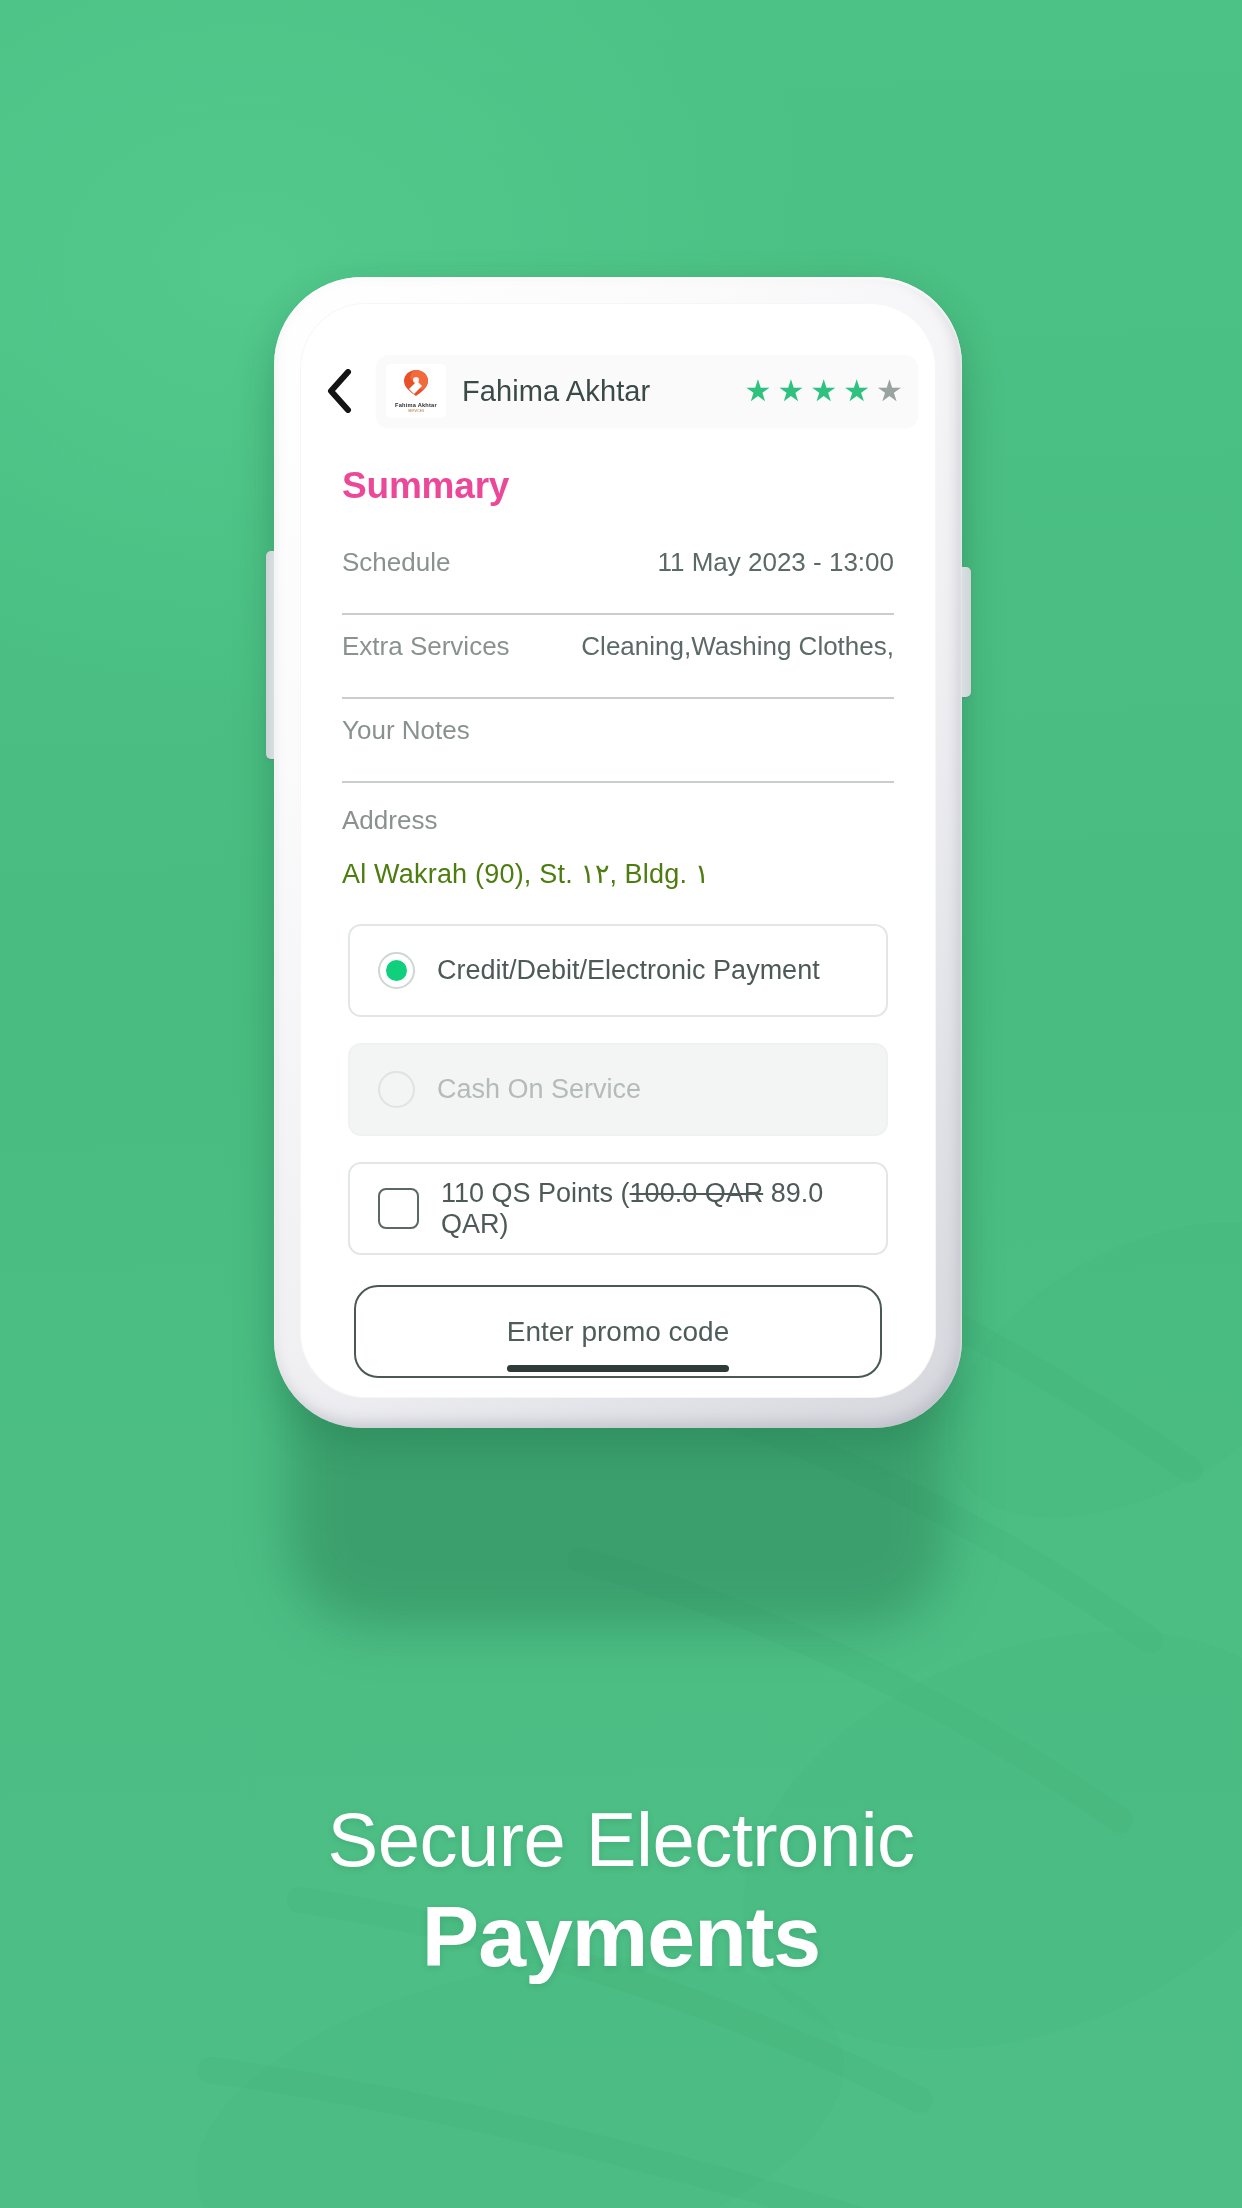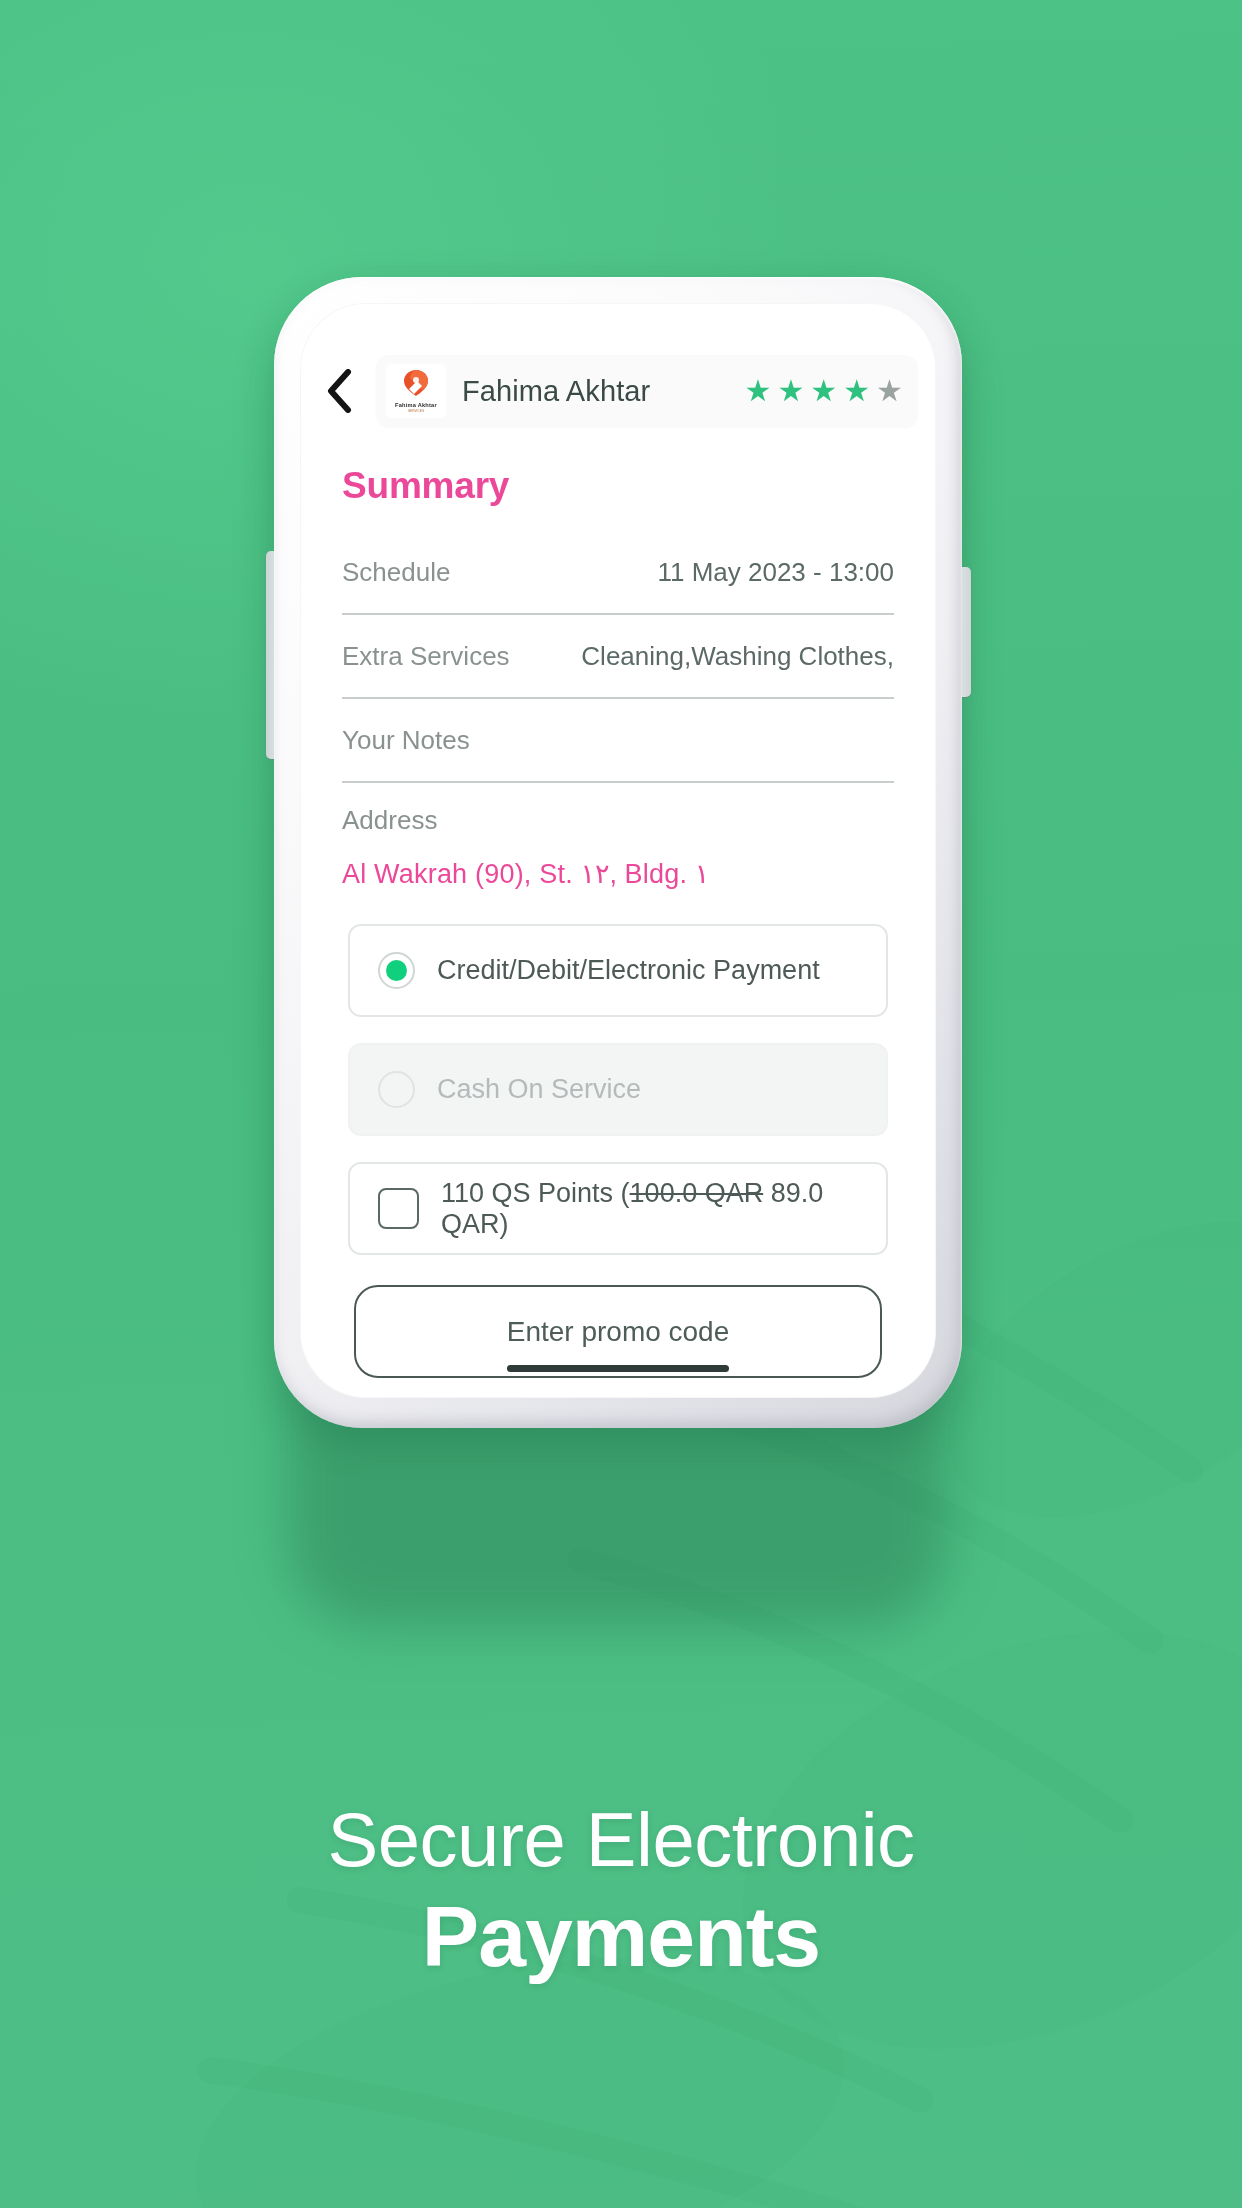--- a/index.html
+++ b/index.html
@@ -193,21 +193,21 @@
     font-weight: bold;
     line-height: 1;
     margin-top: 6px;
     cursor: pointer;
   }
 
   
   .summary { padding: 24px 42px 0 42px; }
   .srow {
     display: flex;
-    align-items: center;
+    align-items: flex-start;
     justify-content: space-between;
     gap: 2px;
     padding: 16px 0 16px 0;
     border-bottom: 2px solid #c9cecd;
     min-height: 84px;
   }
   .slabel {
     font-size: 26px;
     color: #8a9290;
     white-space: nowrap;
@@ -216,21 +216,21 @@
     font-size: 26px;
     color: #5c6a67;
     text-align: right;
     white-space: nowrap;
     overflow: hidden;
   }
   .address-block { padding: 22px 42px 0 42px; }
   .address-label { font-size: 26px; color: #8a9290; }
   .address-value {
     font-size: 27px;
-    color: #ec4899;
+    color: #4d7c0f;
     padding-top: 22px;
     letter-spacing: .2px;
   }
 
   
   .options { padding: 34px 48px 0 48px; display: flex; flex-direction: column; gap: 26px; }
 
   .opt {
     display: flex;
     align-items: center;

